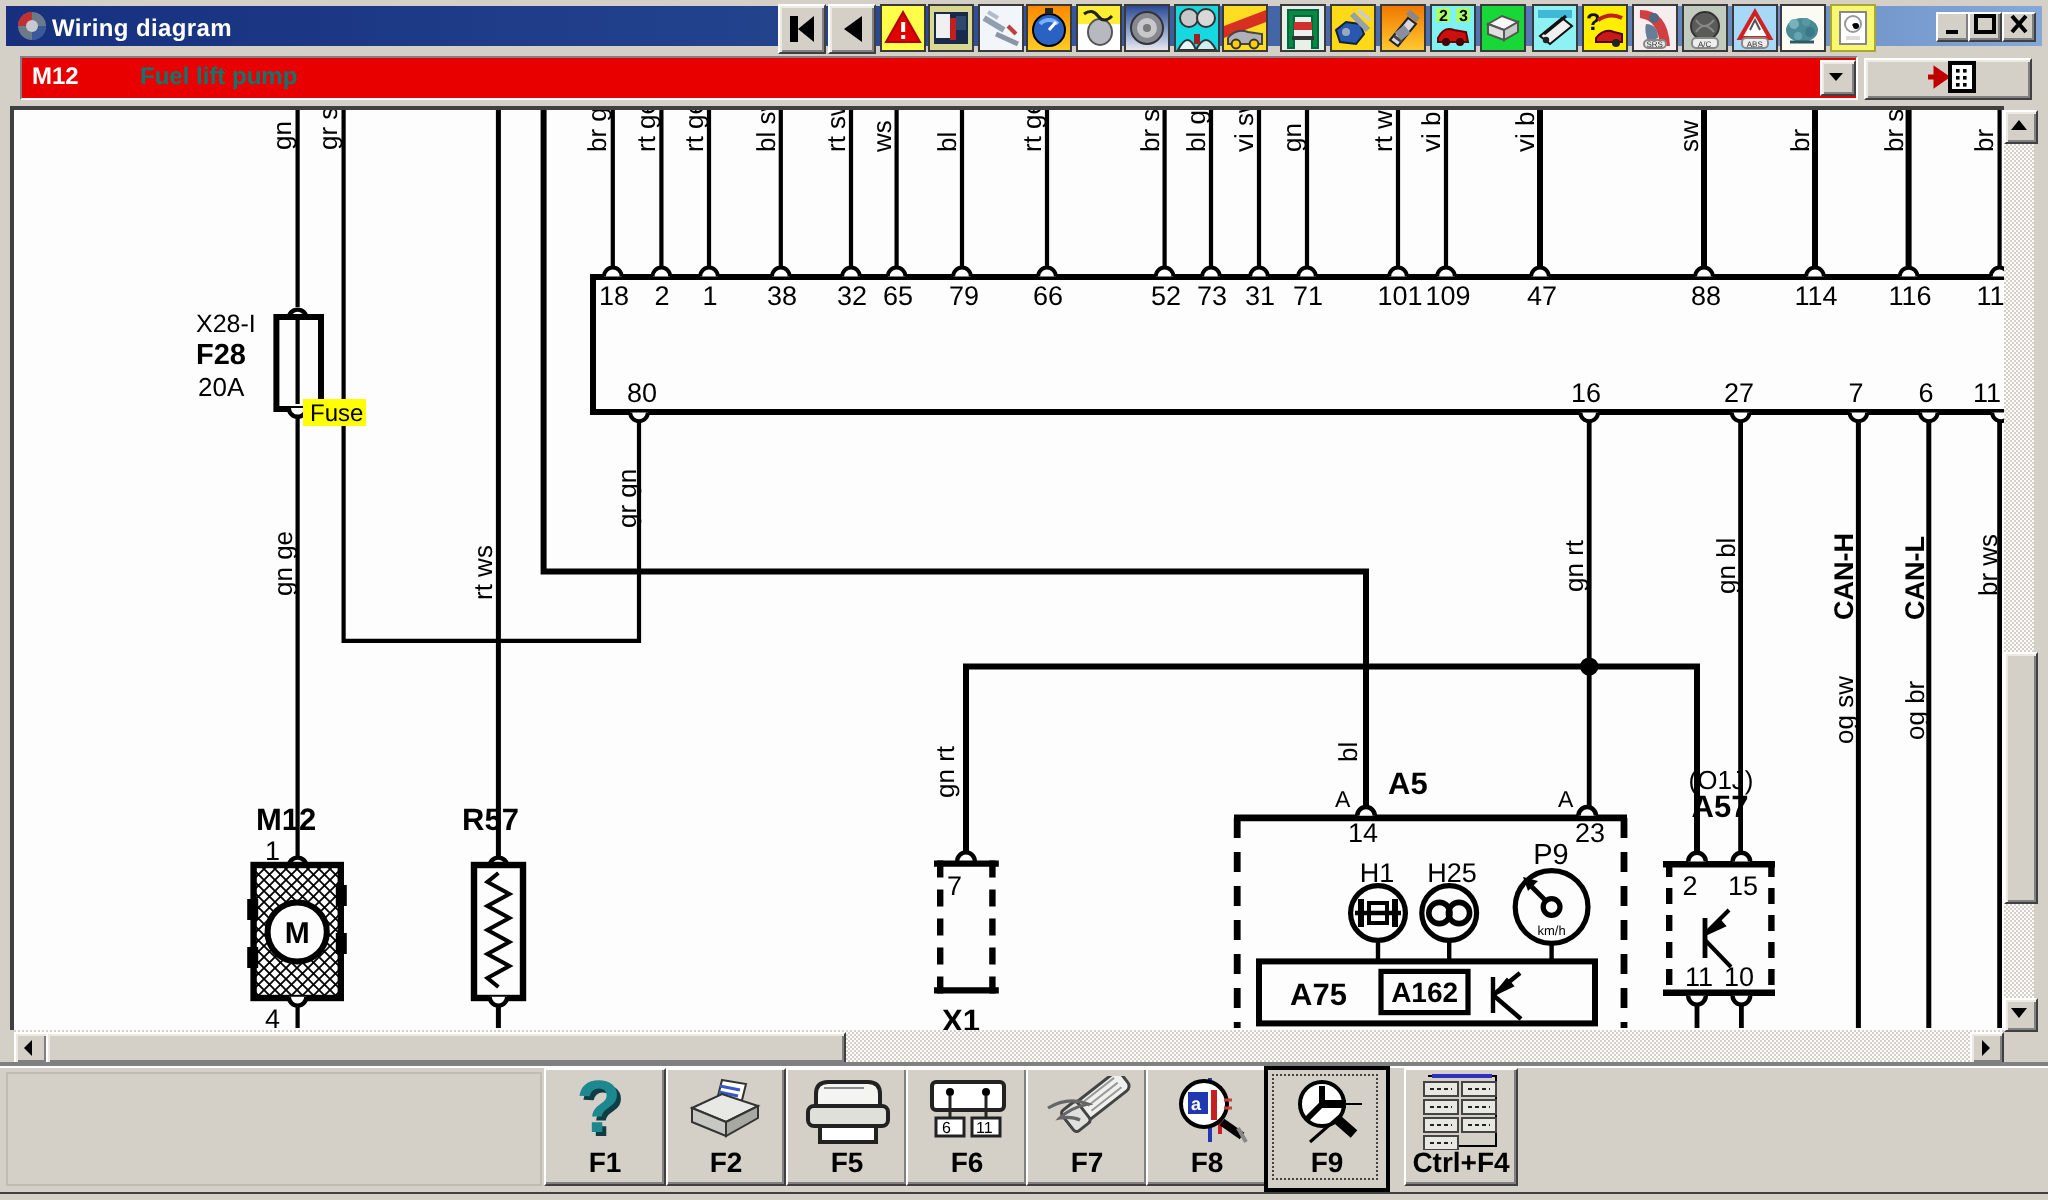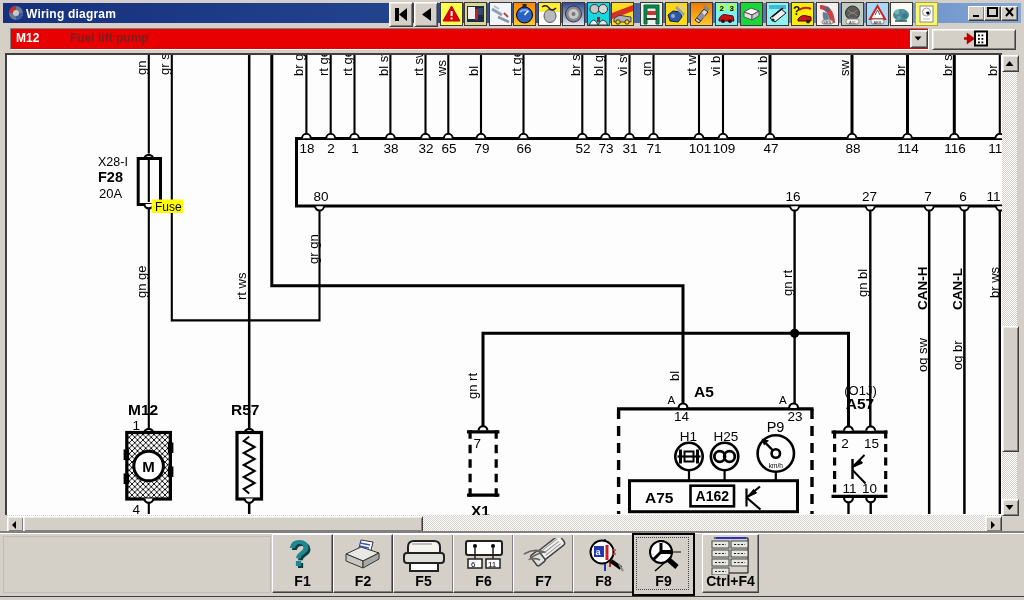--- a/index.html
+++ b/index.html
@@ -249,21 +249,21 @@
     </svg></div>
 
 <div class="wb" style="left:1001px;"><svg width="13" height="11">
       <path d="M3 1 L10 9 M10 1 L3 9" stroke="#000" stroke-width="2"></path>
     </svg></div>
 
 <div class="abs" style="left:10px;top:28px;width:917px;height:20px;border-top:1px solid #808080;border-left:1px solid #808080;border-right:1px solid #fff;border-bottom:1px solid #fff;background:#e80000;"></div>
 
 <div class="abs" style="left:16px;top:31px;font:bold 12px 'Liberation Sans',sans-serif;color:#fff;">M12</div>
 
-<div class="abs" style="left:70px;top:31px;font:bold 12px 'Liberation Sans',sans-serif;color:#7f1d1d;">Fuel lift pump</div>
+<div class="abs" style="left:70px;top:31px;font:bold 12px 'Liberation Sans',sans-serif;color:#0f766e;">Fuel lift pump</div>
 
 <div class="abs raised" style="left:910px;top:30px;width:16px;height:16px;">
 <svg width="14" height="14">
       <path d="M3.5 5.5 L10.5 5.5 L7 9.5 Z" fill="#000"></path>
     </svg>
 </div>
 
 <div class="abs raised" style="left:932px;top:29px;width:82px;height:19px;">
 <svg width="80" height="17">
       <path d="M31 8.5 H36 M35 5 L40 8.5 L35 12 Z" stroke="#c00000" fill="#c00000" stroke-width="2.5"></path>

